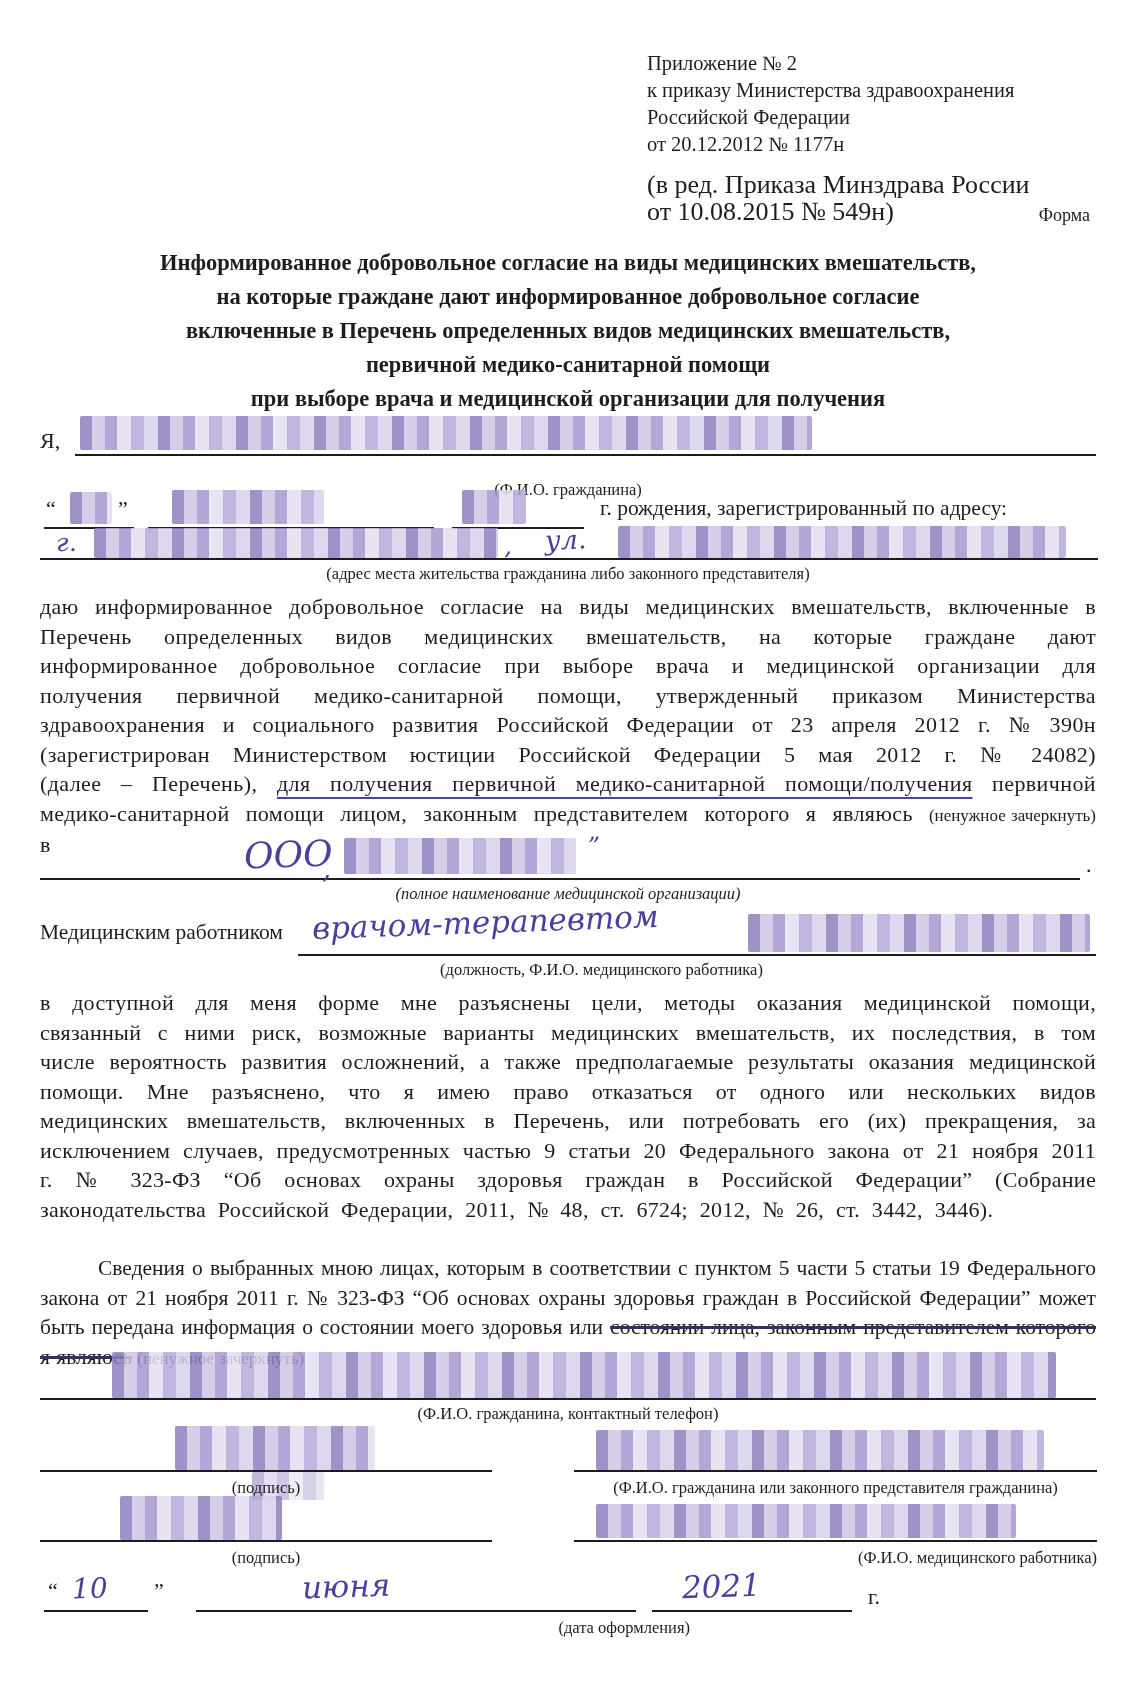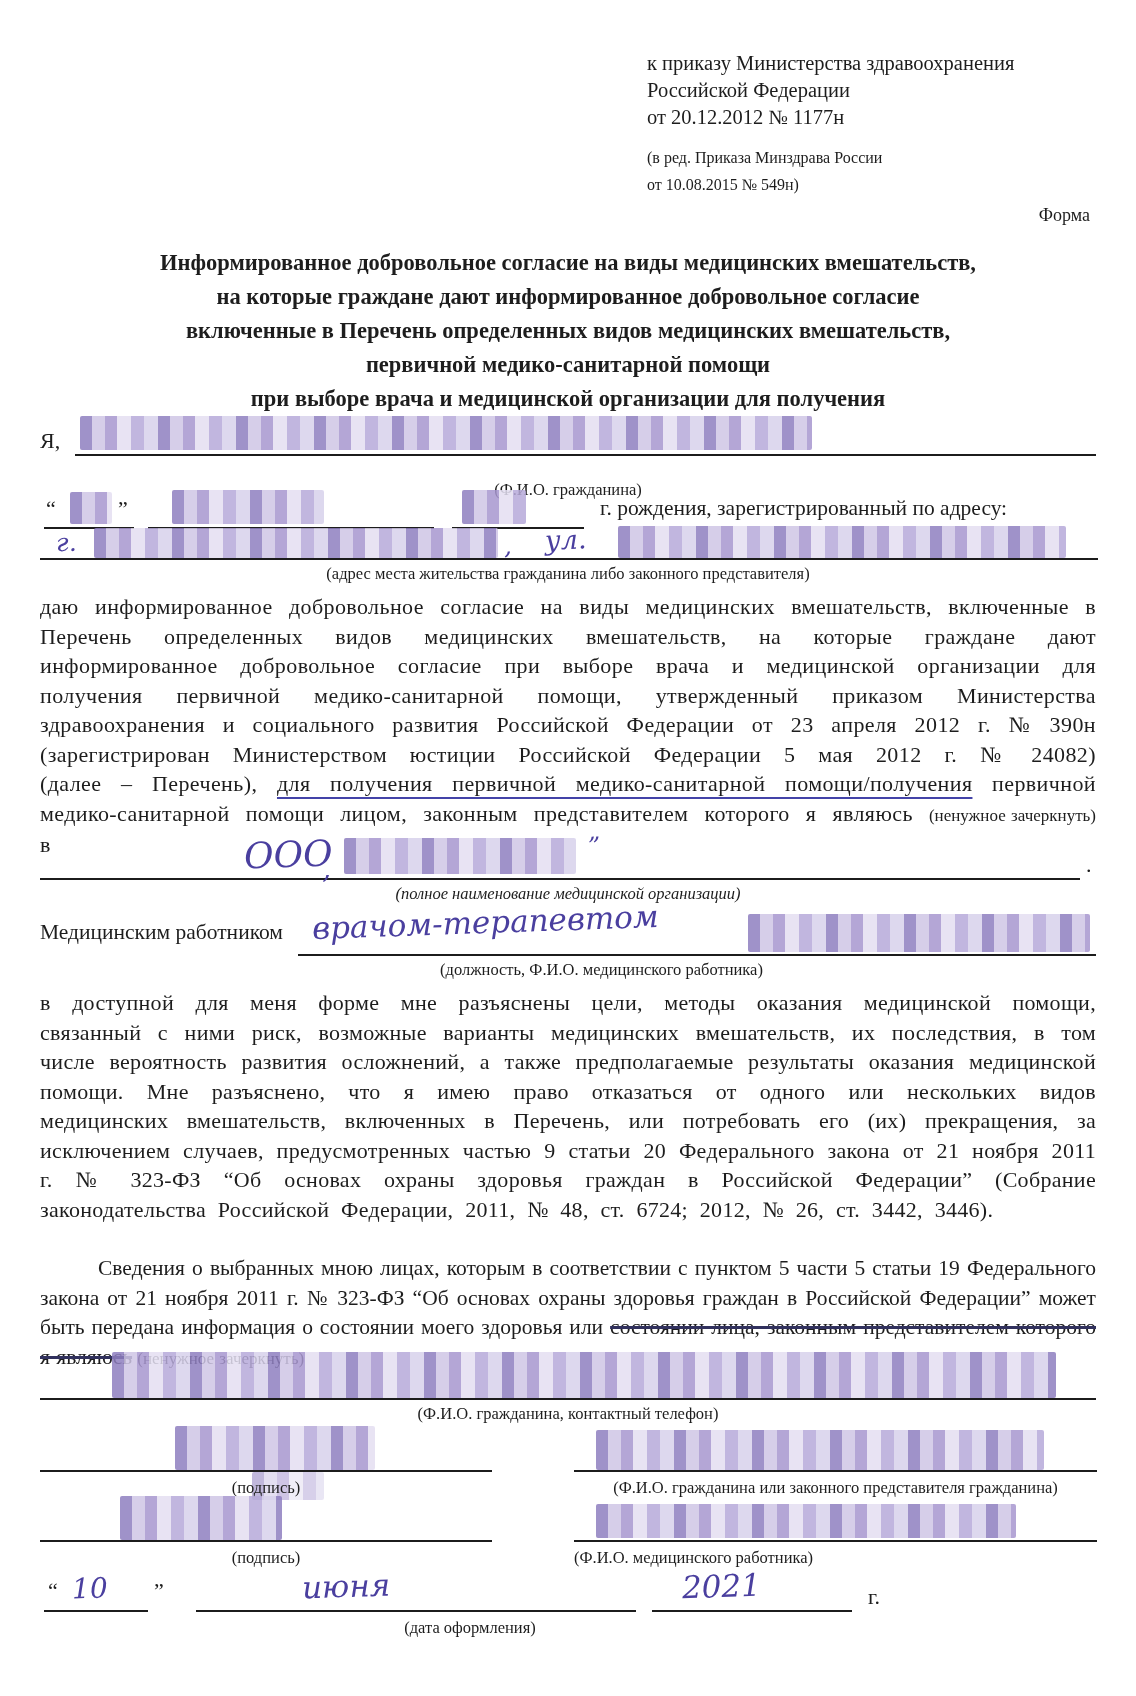--- a/index.html
+++ b/index.html
@@ -1,21 +1,21 @@
 <!DOCTYPE html>
 <html><head>
 <meta charset="utf-8">
 <style>
   html,body{margin:0;padding:0;background:#ffffff;}
   .page{
     position:relative;width:1136px;height:1696px;background:#ffffff;
     font-family:"Liberation Serif", serif;color:#1d1d1d;overflow:hidden;
   }
   .hdr{position:absolute;left:647px;top:50px;font-size:20.5px;line-height:27px;}
-  .hdr .edition{margin-top:13px;font-size:16px;}
+  .hdr .edition{margin-top:13px;font-size:26px;}
   .forma{position:absolute;top:205px;right:46px;font-size:18px;}
   .title{
     position:absolute;top:246px;left:40px;width:1056px;text-align:center;
     font-weight:bold;font-size:22.5px;line-height:34px;
   }
   .para{position:absolute;left:40px;width:1056px;font-size:22px;line-height:29.5px;
     text-align:justify;margin:0;}
   .p1{word-spacing:10px;letter-spacing:.4px;}
   .p2{word-spacing:6px;letter-spacing:.3px;}
   .p3{word-spacing:1px;font-size:21.5px;text-indent:58px;}
@@ -45,20 +45,21 @@
         rgba(255,255,255,.3) 17px 25px);
   }
   .redact.light{opacity:.55;}
 </style>
 </head>
 <body>
 
 <div class="page">
 
   <div class="hdr">
+    <div>Приложение № 2</div>
     <div>к приказу Министерства здравоохранения</div>
     <div>Российской Федерации</div>
     <div>от 20.12.2012 № 1177н</div>
     <div class="edition">
       <div>(в ред. Приказа Минздрава России</div>
       <div>от 10.08.2015 № 549н)</div>
     </div>
   </div>
 
   <div class="forma">Форма</div>
@@ -124,26 +125,26 @@
   <div class="redact light" style="left:252px;top:1472px;width:72px;height:28px;"></div>
   <div class="redact" style="left:596px;top:1430px;width:448px;height:40px;"></div>
   <div class="cap" style="left:60px;top:1478px;width:412px;text-align:center;">(подпись)</div>
   <div class="cap" style="left:574px;top:1478px;width:523px;text-align:center;">(Ф.И.О. гражданина или законного представителя гражданина)</div>
 
   <div class="rule" style="left:40px;top:1540px;width:452px;"></div>
   <div class="rule" style="left:574px;top:1540px;width:523px;"></div>
   <div class="redact" style="left:120px;top:1496px;width:162px;height:44px;"></div>
   <div class="redact" style="left:596px;top:1504px;width:420px;height:34px;"></div>
   <div class="cap" style="left:60px;top:1548px;width:412px;text-align:center;">(подпись)</div>
-  <div class="cap" style="left:574px;top:1548px;width:523px;text-align:left;">(Ф.И.О. медицинского работника)</div>
+  <div class="cap" style="left:574px;top:1548px;width:523px;text-align:right;">(Ф.И.О. медицинского работника)</div>
 
   <span class="lbl" style="left:48px;top:1578px;">“</span>
   <div class="rule" style="left:44px;top:1610px;width:104px;"></div>
   <span class="hand" style="left:72px;top:1572px;font-size:28px;">10</span>
   <span class="lbl" style="left:154px;top:1578px;">”</span>
   <div class="rule" style="left:196px;top:1610px;width:440px;"></div>
   <span class="hand" style="left:302px;top:1568px;font-size:31px;">июня</span>
   <div class="rule" style="left:652px;top:1610px;width:200px;"></div>
   <span class="hand" style="left:682px;top:1568px;font-size:31px;">2021</span>
   <span class="lbl" style="left:868px;top:1584px;">г.</span>
-  <div class="cap" style="left:250px;top:1618px;width:440px;text-align:center;">(дата оформления)</div>
+  <div class="cap" style="left:250px;top:1618px;width:440px;text-align:right;">(дата оформления)</div>
 
 </div>
 
 </body></html>

